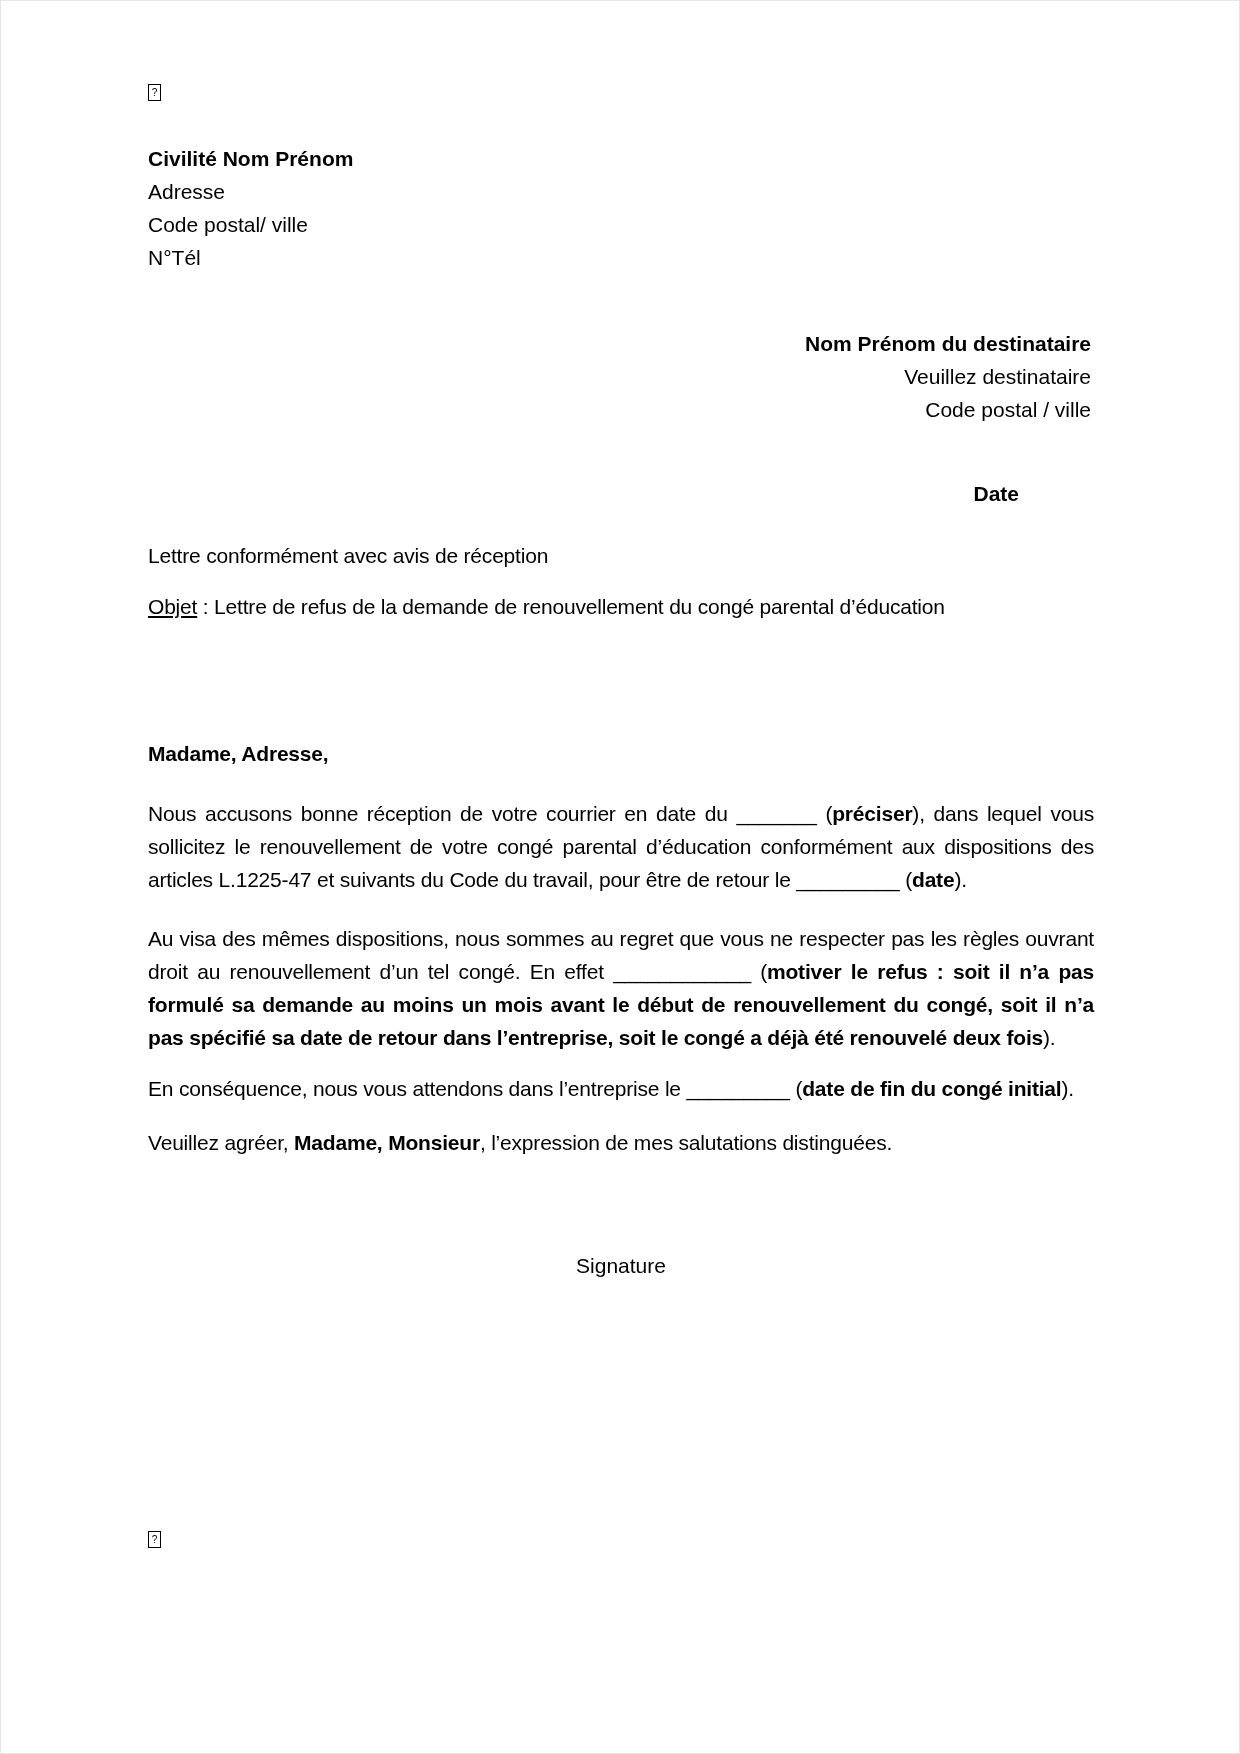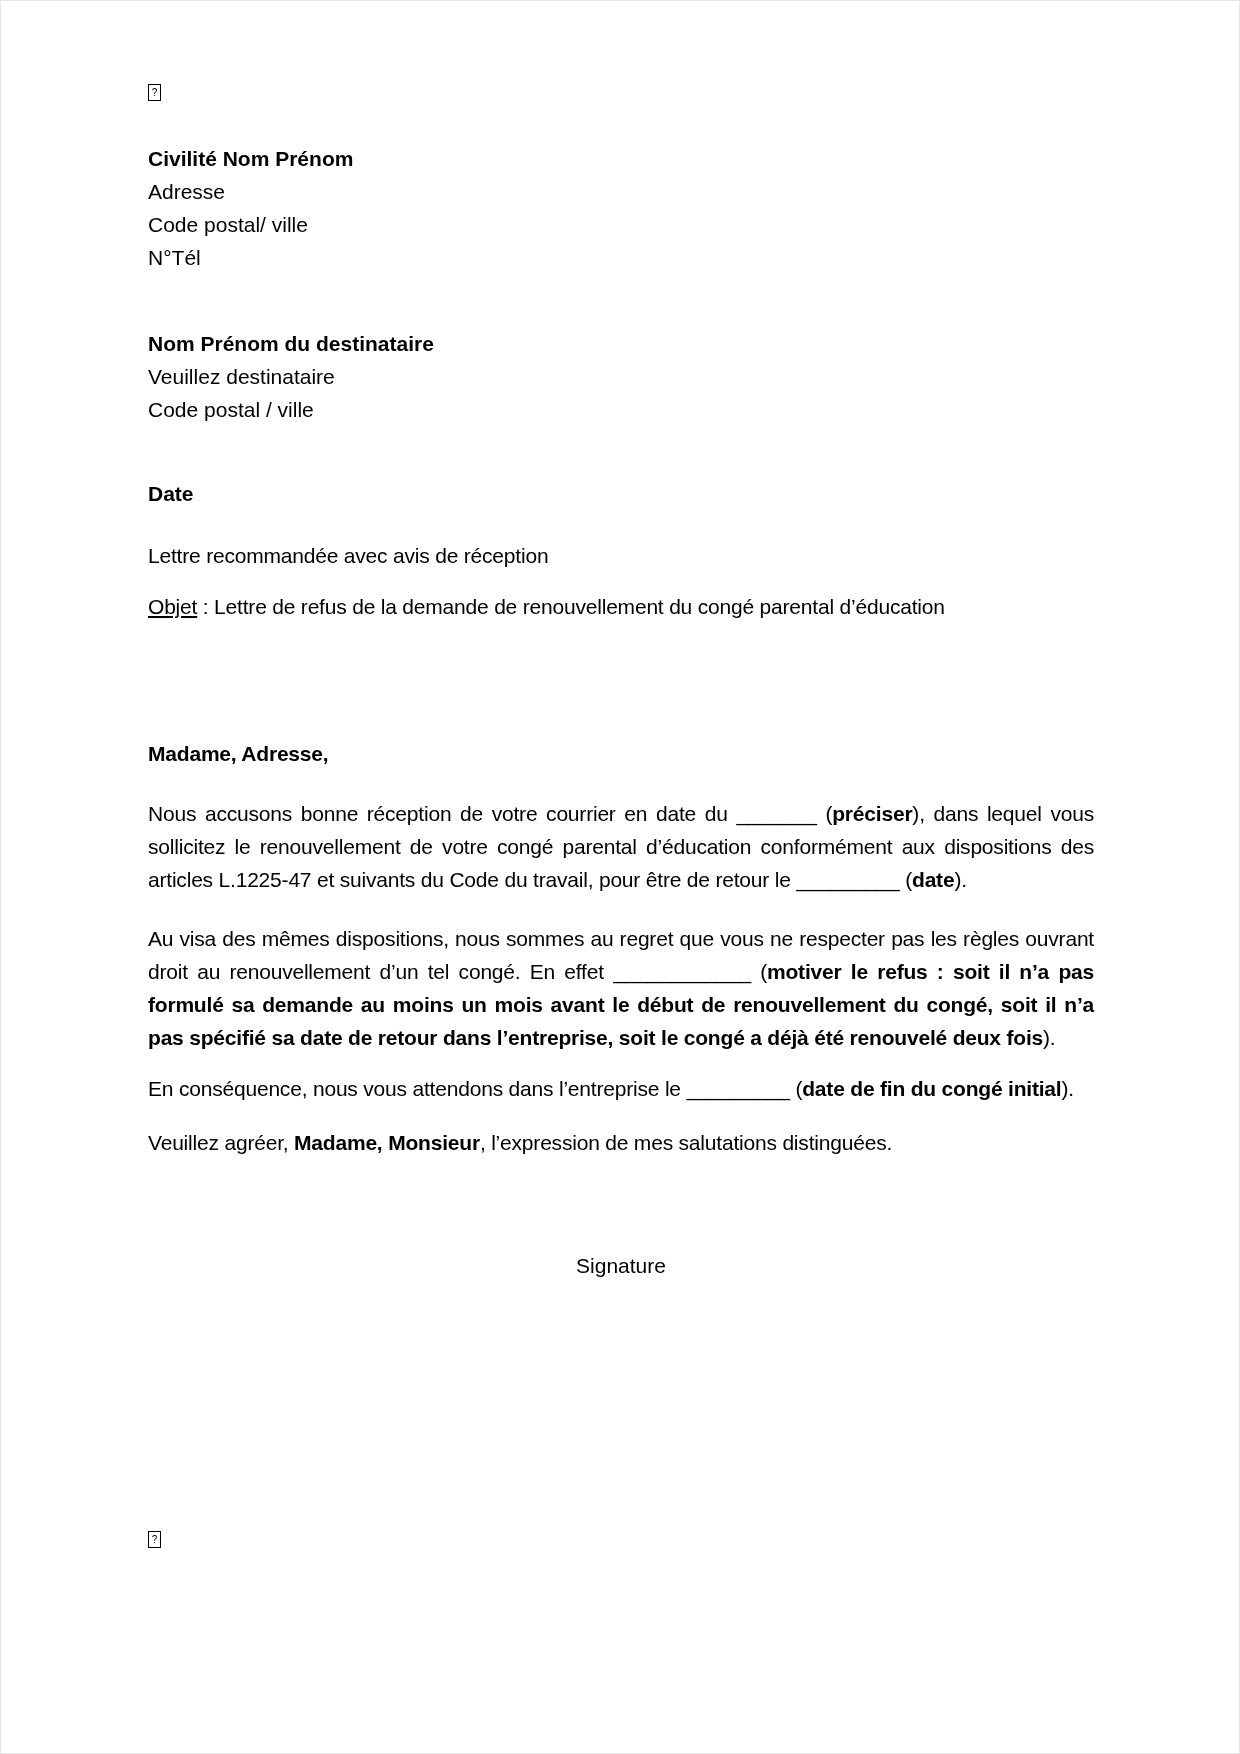--- a/index.html
+++ b/index.html
@@ -20,21 +20,21 @@
     font-size: 21px;
     line-height: 33px;
     color: #000000;
   }
   .block {
     margin-left: 147px;
     width: 946px;
   }
   .b { font-weight: bold; }
   .u { text-decoration: underline; }
-  .right  { text-align: left; }
+  .right  { text-align: right; }
   .center { text-align: center; }
   .just   { text-align: justify; letter-spacing: -0.2px; }
   .narrow { letter-spacing: -0.2px; }
 
   
   .notdef {
     display: inline-block;
     width: 11px;
     height: 15px;
     border: 1px solid #000000;
@@ -79,21 +79,21 @@
   </div>
 
   <div class="block recipient-block right">
     <div class="line b">Nom Prénom du destinataire</div>
     <div class="line">Veuillez destinataire</div>
     <div class="line">Code postal / ville</div>
   </div>
 
   <div class="block date-line right b">Date</div>
 
-  <div class="block delivery-line narrow">Lettre recommandée avec avis de réception</div>
+  <div class="block delivery-line narrow">Lettre conformément avec avis de réception</div>
 
   <div class="block subject-line narrow"><span class="u">Objet</span><span> : Lettre de refus de la demande de renouvellement du congé parental d’éducation</span></div>
 
   <div class="block salutation-line narrow b">Madame, Adresse,</div>
 
   <div class="block just para-1"><span>Nous accusons bonne réception de votre courrier en date du </span><span>_______</span><span> (</span><span class="b">préciser</span><span>), dans lequel vous sollicitez le renouvellement de votre congé parental d’éducation conformément aux dispositions des articles L.1225-47 et suivants du Code du travail, pour être de retour le </span><span>_________</span><span> (</span><span class="b">date</span><span>).</span></div>
 
   <div class="block just para-2"><span>Au visa des mêmes dispositions, nous sommes au regret que vous ne respecter pas les règles ouvrant droit au renouvellement d’un tel congé. En effet </span><span>____________</span><span> (</span><span class="b">motiver le refus : soit il n’a pas formulé sa demande au moins un mois avant le début de renouvellement du congé, soit il n’a pas spécifié sa date de retour dans l’entreprise, soit le congé a déjà été renouvelé deux fois</span><span>).</span></div>
 
   <div class="block just para-3"><span>En conséquence, nous vous attendons dans l’entreprise le </span><span>_________</span><span> (</span><span class="b">date de fin du congé initial</span><span>).</span></div>

